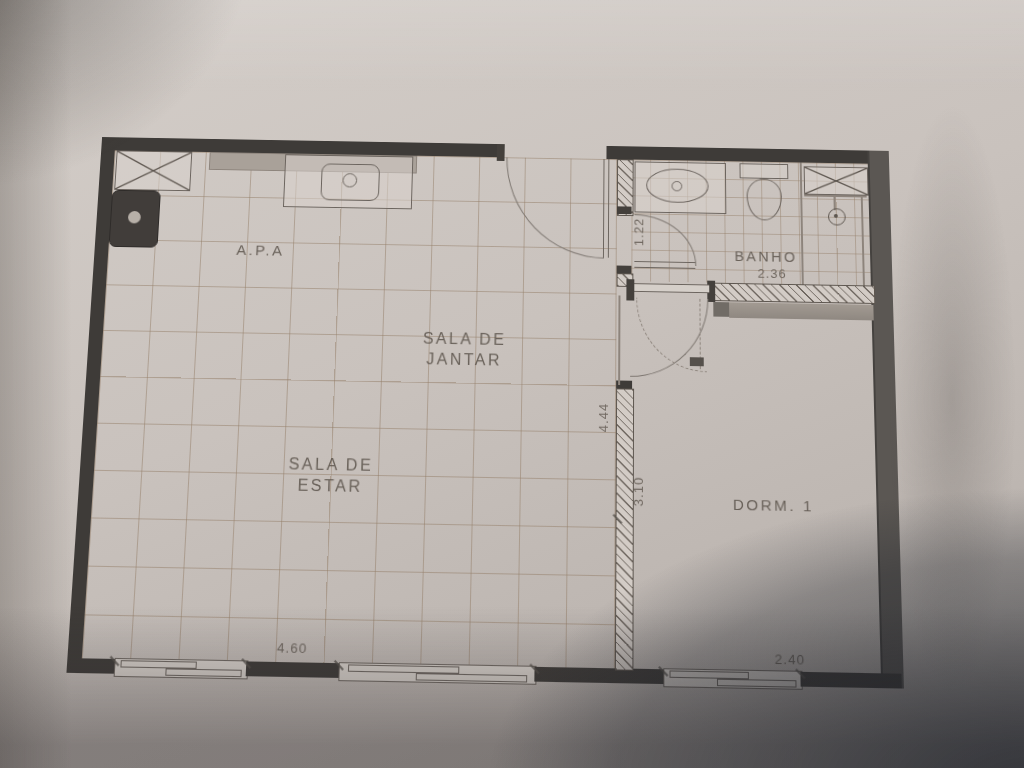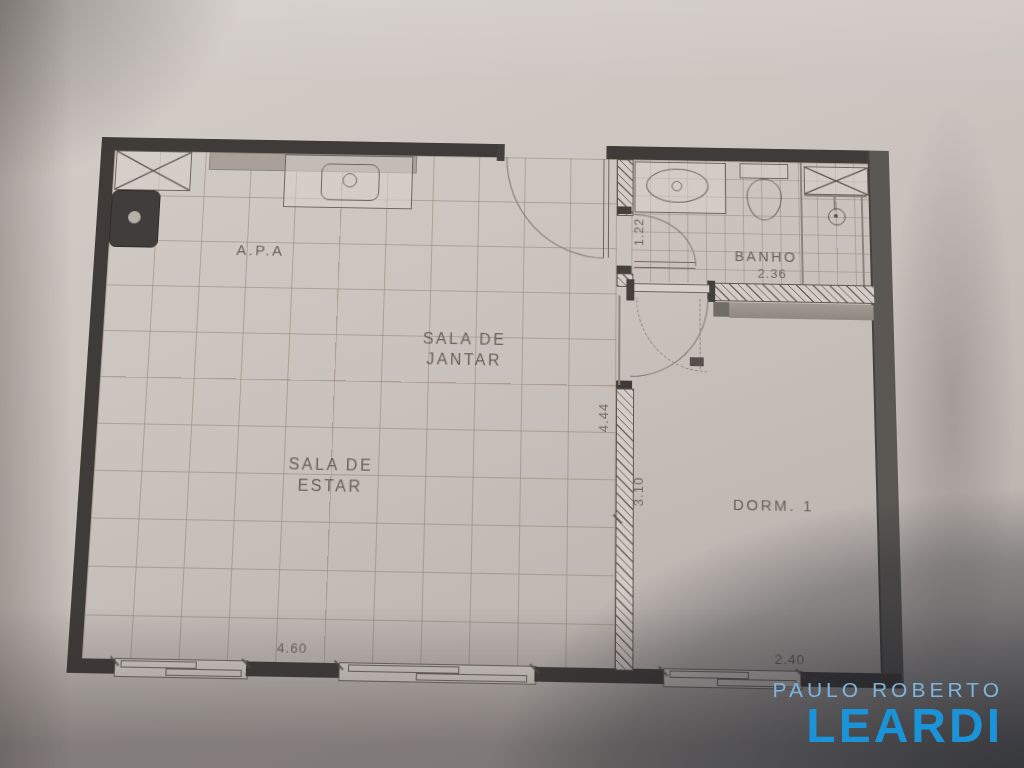--- a/index.html
+++ b/index.html
@@ -149,17 +149,13 @@
     <div class="dim" style="left:666px;top:130px;width:60px;">2.36</div>
     <div class="dim vert" style="left:538px;top:89px;width:44px;">1.22</div>
     <div class="dim vert" style="left:503px;top:280px;width:44px;">4.44</div>
     <div class="dim vert" style="left:538px;top:353px;width:44px;">3.10</div>
     <div class="dim" style="left:194px;top:511px;width:60px;">4.60</div>
     <div class="dim" style="left:678px;top:513px;width:60px;">2.40</div>
   </div>
 
   <div id="shade"></div>
 
-  <div id="watermark">
-    <div id="wm-top">PAULO ROBERTO</div>
-    <div id="wm-name">LEARDI</div>
-  </div>
 </div>
 
 </body></html>

